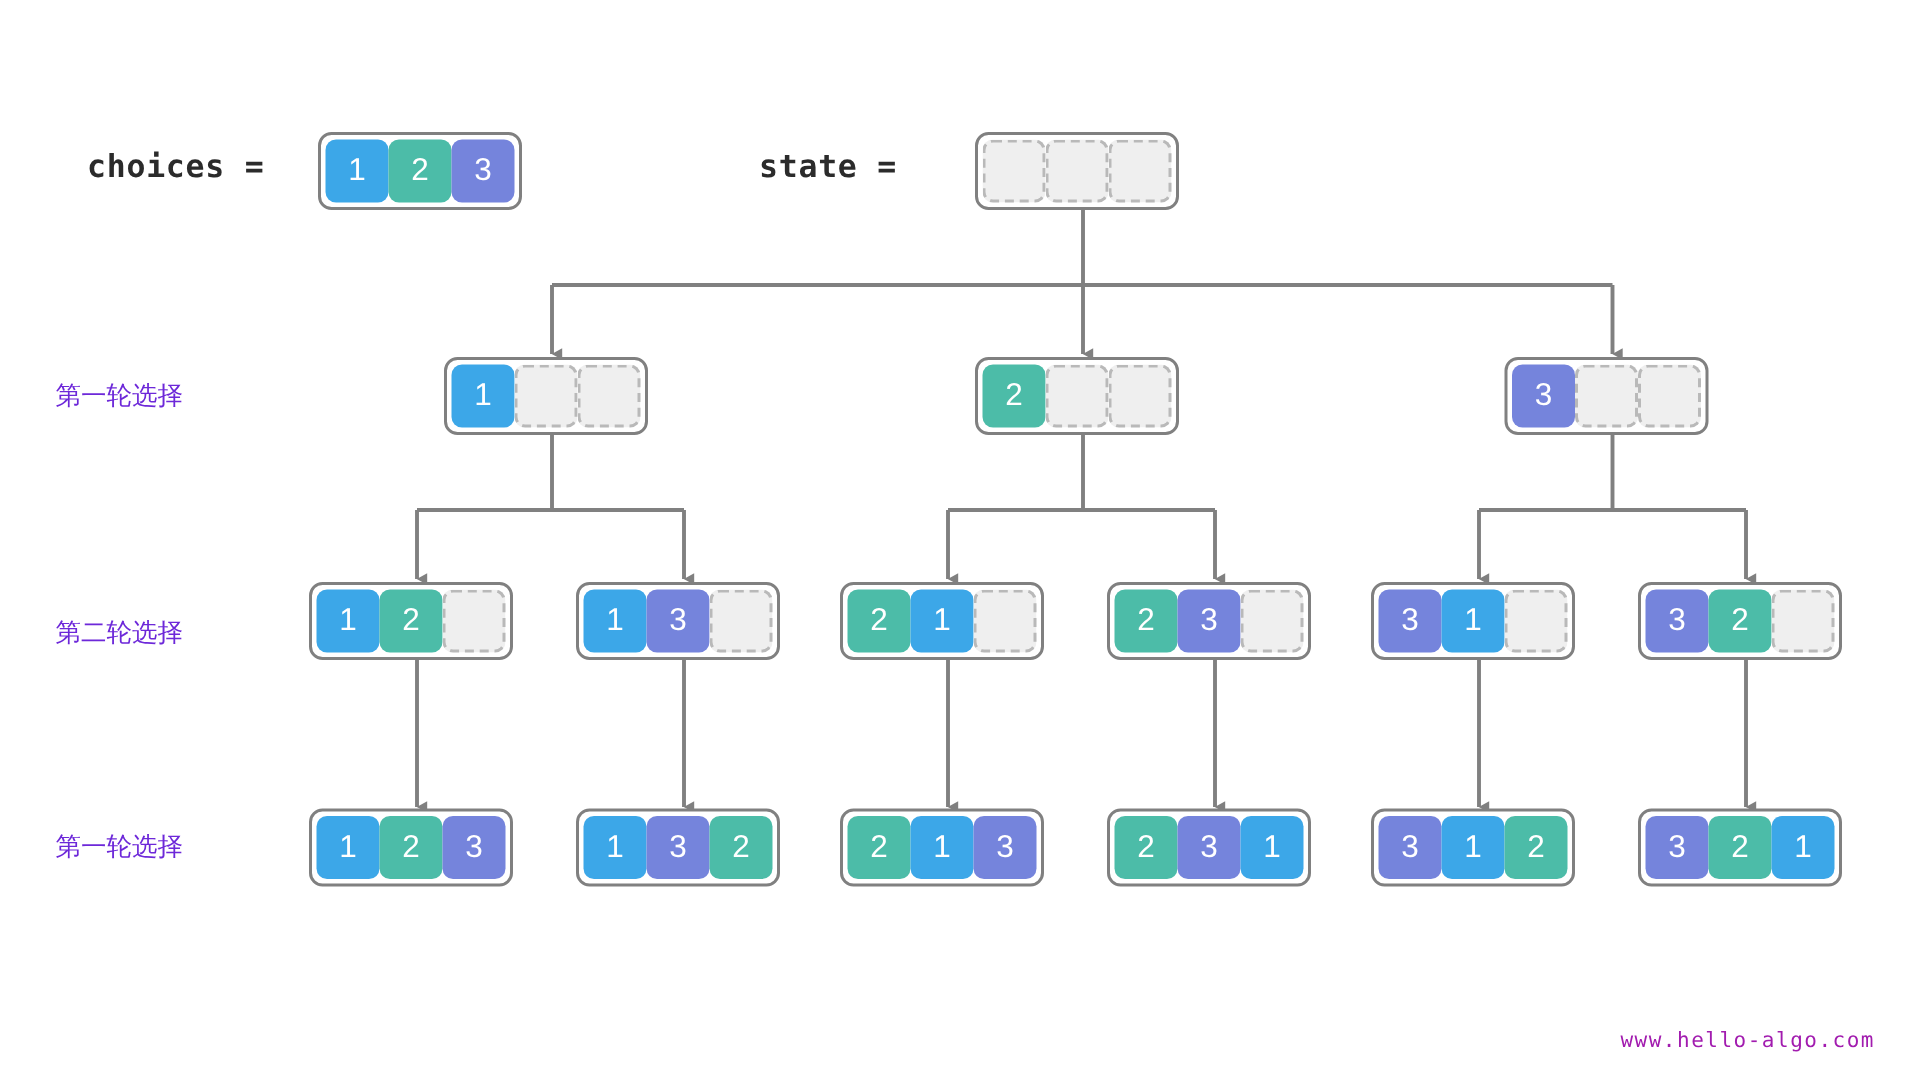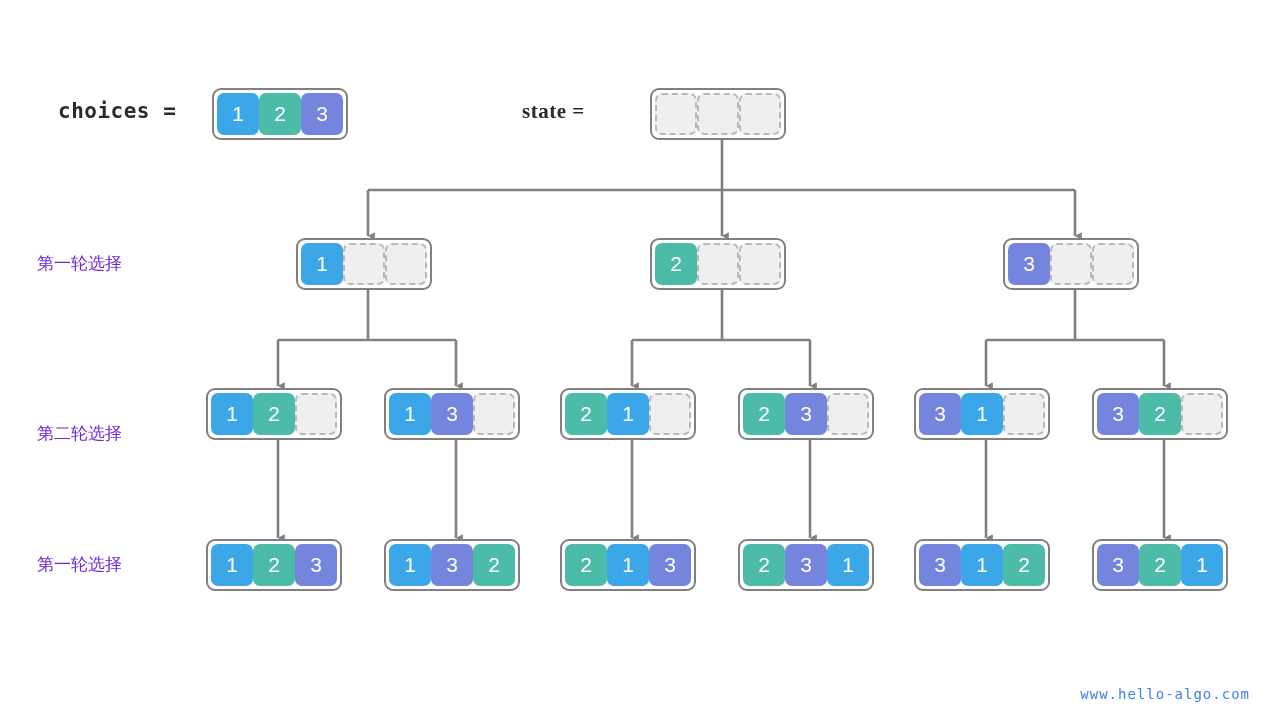--- a/index.html
+++ b/index.html
@@ -75,21 +75,21 @@
   }
   .cell.c1 { background: #3ca7e8; }
   .cell.c2 { background: #4cbca8; }
   .cell.c3 { background: #7584dc; }
   .watermark {
     position: absolute;
     right: 30px;
     bottom: 18px;
     font-family: "DejaVu Sans Mono", "Liberation Mono", monospace;
     font-size: 14px;
-    color: #3b82f6;
+    color: #a21caf;
     letter-spacing: 1px;
   }
 </style>
 </head>
 <body>
 
 <div id="stage">
 
   <svg id="wires" viewBox="0 0 1280 720" width="1280" height="720">
     <defs>
@@ -132,30 +132,30 @@
   </svg>
 
   <div class="hdr-label" style="left:58px; top:99px;">choices =</div>
 
   <div class="arr" id="arr-choices" style="left:212px; top:88px;">
       <div class="cell c1">1</div>
       <div class="cell c2">2</div>
       <div class="cell c3">3</div>
     </div>
 
-  <div class="hdr-label" style="left:522px; top:99px;font-family:Liberation Serif, serif;">state =</div>
+  <div class="hdr-label" style="left:506px; top:99px;">state =</div>
 
   <div class="arr" id="arr-state" style="left:650px; top:88px;">
       <div class="cell empty"></div>
       <div class="cell empty"></div>
       <div class="cell empty"></div>
     </div>
 
   <div class="row-label" style="left:37px; top:252px;">第一轮选择</div>
-  <div class="row-label" style="left:37px; top:422px;">第二轮选择</div>
+  <div class="row-label" style="left:37px; top:410px;">第二轮选择</div>
   <div class="row-label" style="left:37px; top:553px;">第一轮选择</div>
 
   <div class="arr lvl1" style="left:296px; top:238px;">
       <div class="cell c1">1</div>
       <div class="cell empty"></div>
       <div class="cell empty"></div>
     </div>
   <div class="arr lvl1" style="left:650px; top:238px;">
       <div class="cell c2">2</div>
       <div class="cell empty"></div>

